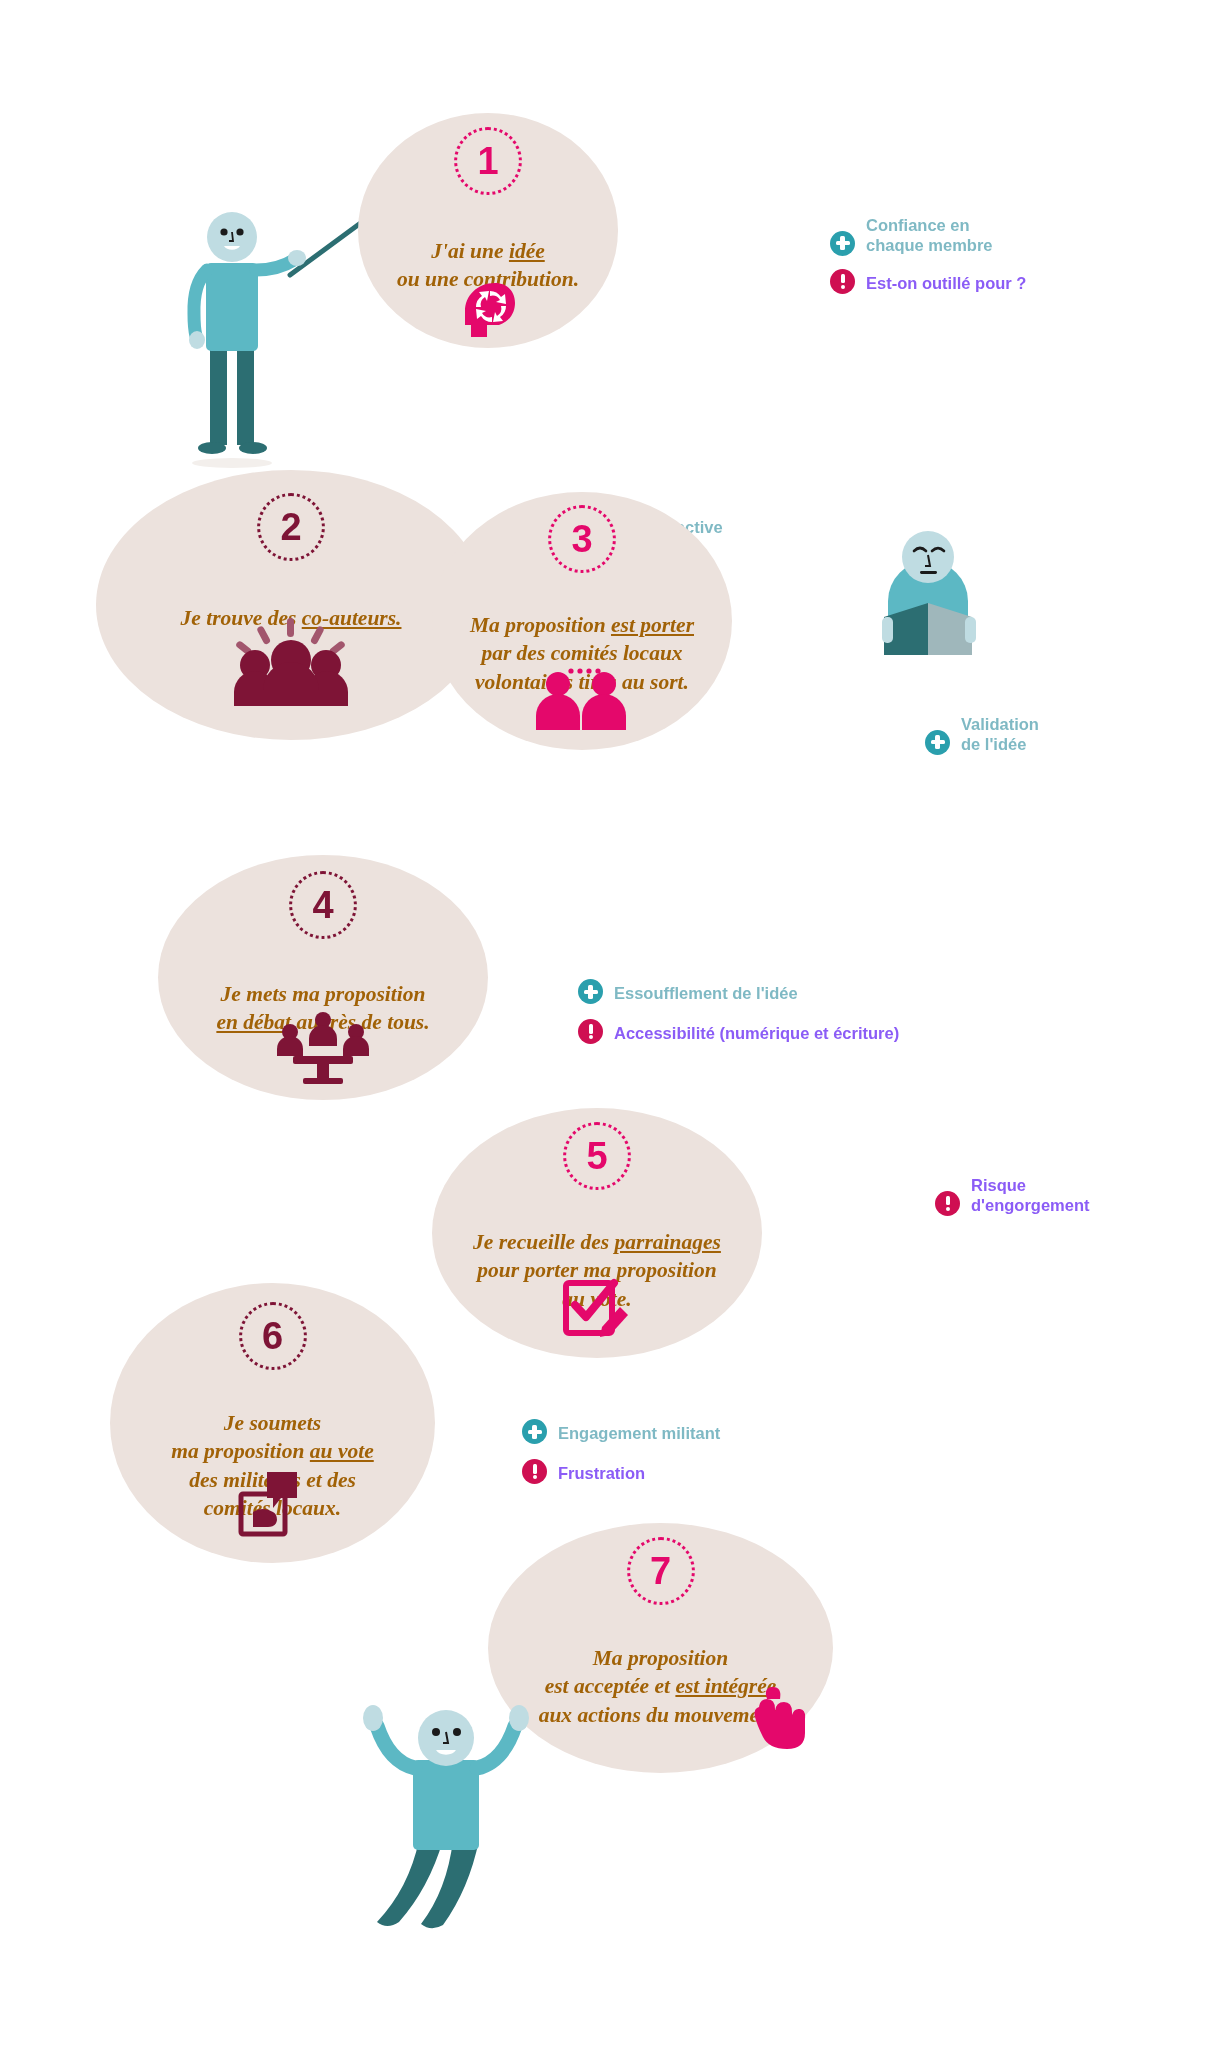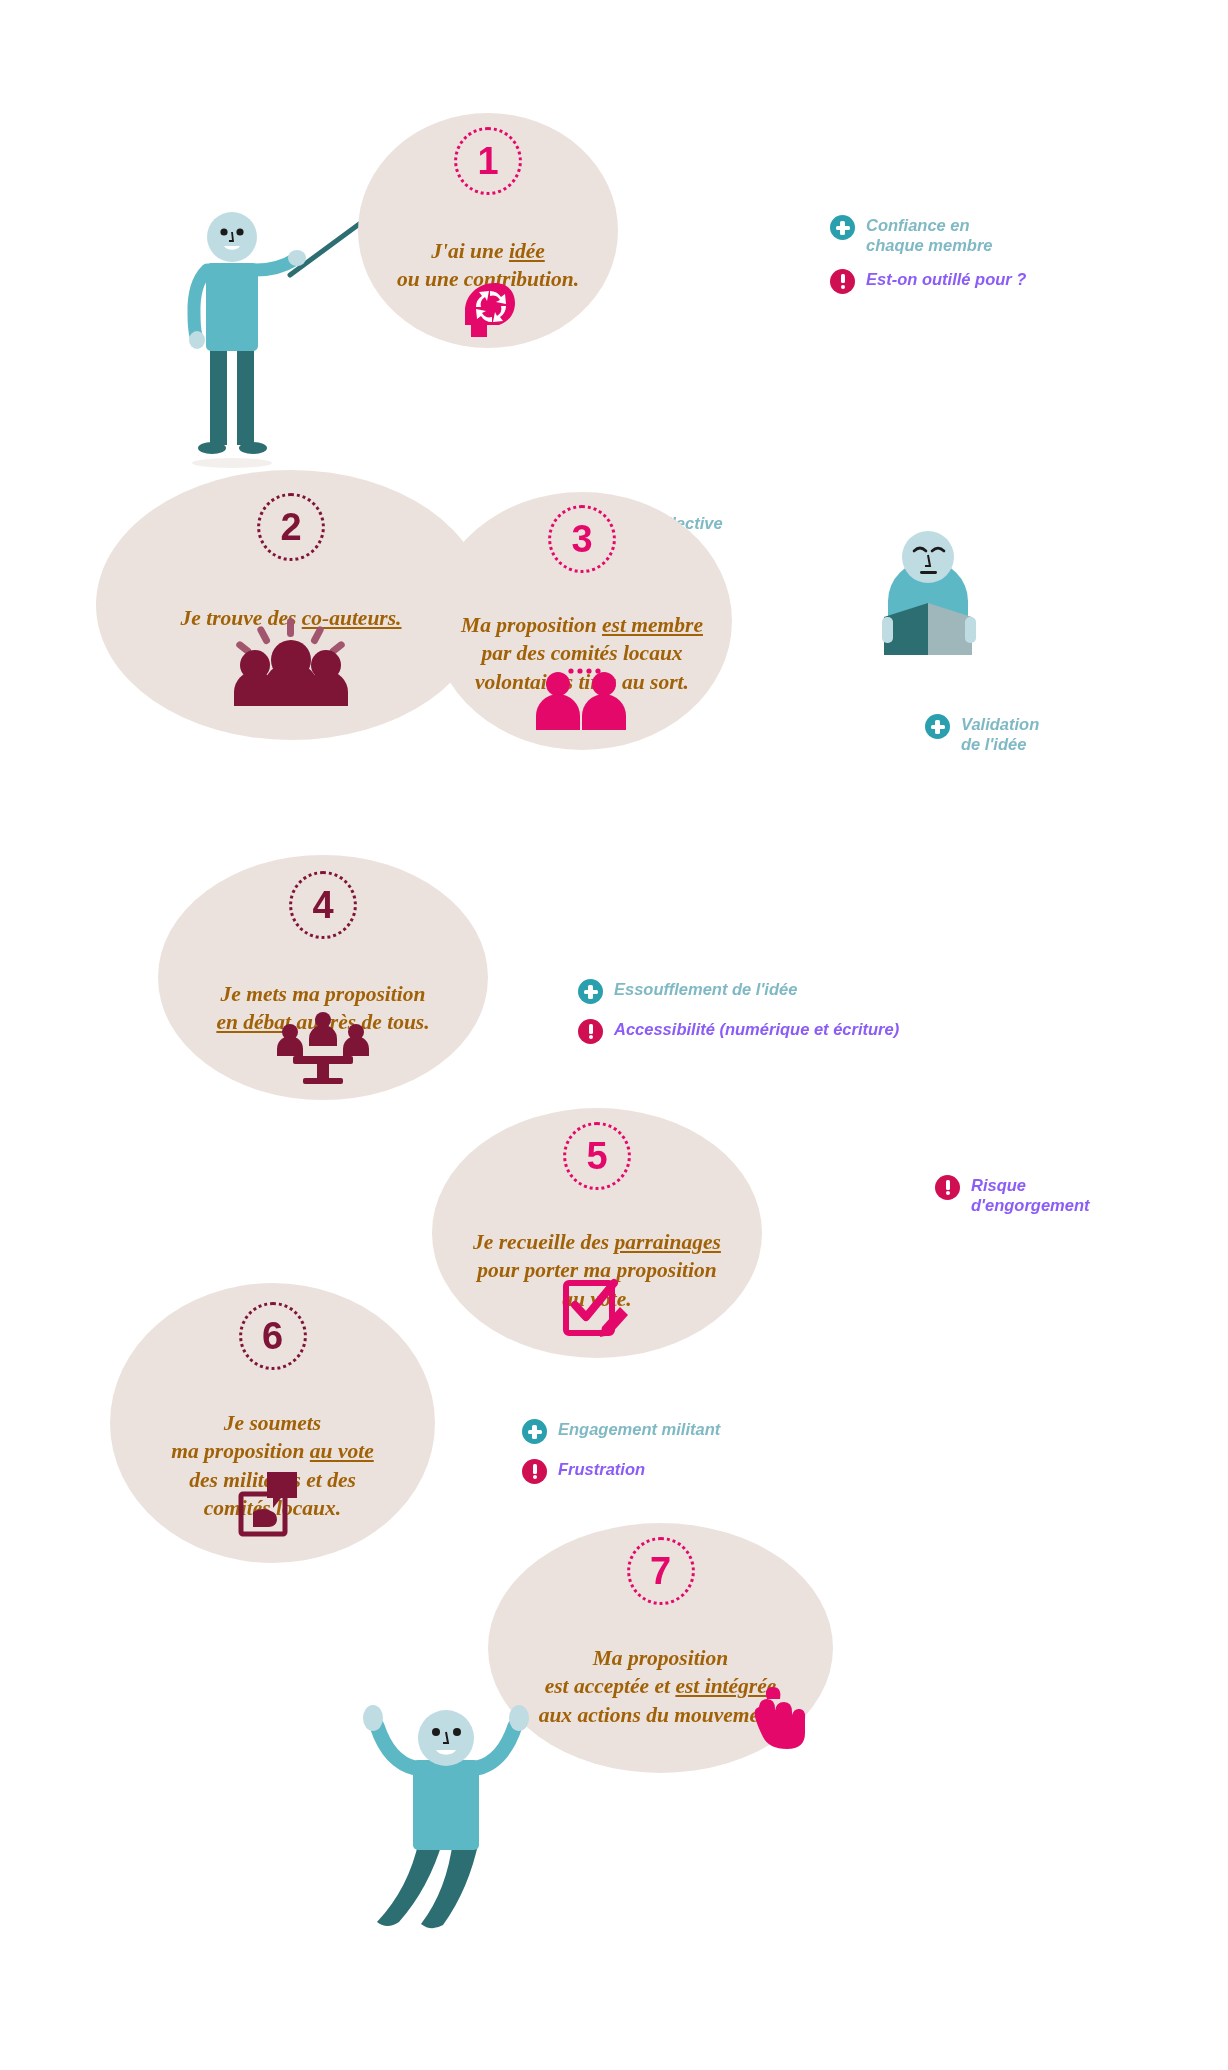--- a/index.html
+++ b/index.html
@@ -39,21 +39,21 @@
     color:#a16207;
     font-size:21.5px;line-height:1.33;
     white-space:pre-line;
   }
   .btext u{text-decoration:underline;text-underline-offset:2px;}
 
   .bicon{position:absolute;left:50%;transform:translateX(-50%);}
 
   
   .notes{position:absolute;}
-  .note{display:flex;align-items:flex-start;margin-bottom:9px;font-style:italic;}
+  .note{display:flex;align-items:flex-end;margin-bottom:9px;}
   .note .badge{
     flex:0 0 auto;width:25px;height:25px;border-radius:50%;
     position:relative;margin-right:11px;margin-top:1px;
   }
   .note.plus .badge{background:#2a9fad;}
   .note.warn .badge{background:#cf0f52;}
   .note .badge .h{position:absolute;background:#fff;border-radius:1.5px;}
   .note.plus .badge .h.a{left:5.5px;top:10.6px;width:14px;height:4.2px;}
   .note.plus .badge .h.b{left:10.4px;top:5.5px;width:4.2px;height:14px;}
   .note.warn .badge .h.a{left:10.6px;top:5.2px;width:4px;height:9.6px;}
@@ -210,21 +210,21 @@
     </svg>
   </div>
 
   <div class="bubble" style="left:432px;top:492px;width:300px;height:258px;">
     <div class="body"></div>
     <svg class="tail" style="left:78px;top:222px;" width="130" height="120" viewBox="0 0 130 120">
       <path d="M8 6 C28 48 62 86 108 104 C72 96 30 62 2 26 Z" fill="#ece2dd"></path>
     </svg>
     <div class="bnum pink" style="top:13px;">3</div>
     <div class="btext" style="top:90px;">
-      <span>Ma proposition <u>est membre</u>
+      <span>Ma proposition <u>est porter</u>
 par des comités locaux
 volontaires tirés au sort.</span>
     </div>
     <div class="bicon" style="top:176px;">
       <svg width="92" height="62" viewBox="0 0 92 62">
         <g fill="#e4086b">
           <circle cx="22" cy="16" r="12"></circle>
           <circle cx="68" cy="16" r="12"></circle>
           <path d="M0 62 L0 48 a22 22 0 0 1 44 0 L44 62 Z"></path>
           <path d="M46 62 L46 48 a22 22 0 0 1 44 0 L90 62 Z"></path>

